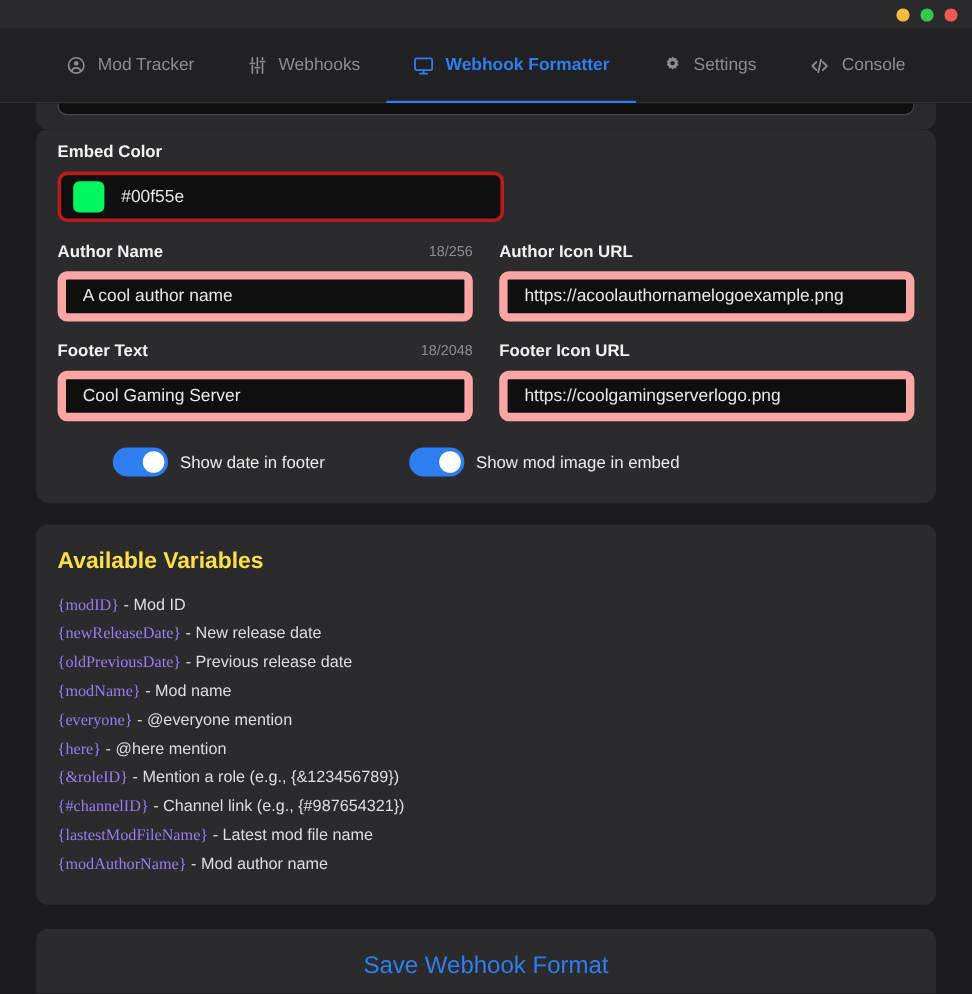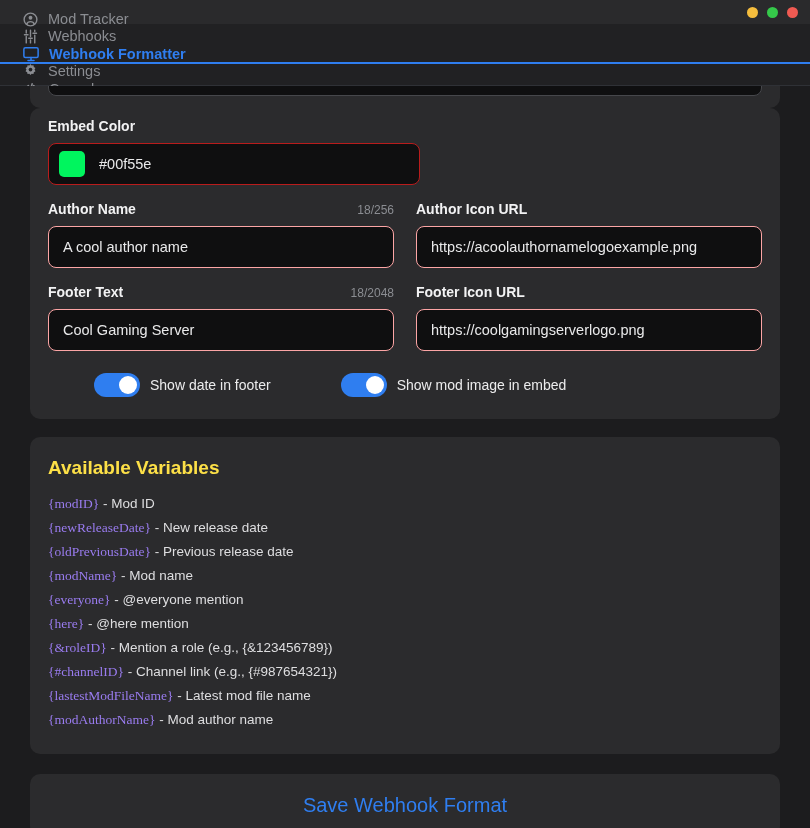--- a/index.html
+++ b/index.html
@@ -40,21 +40,20 @@
   
   .navbar {
     height: 62px;
     background: #212123;
     display: flex;
     align-items: stretch;
     justify-content: center;
     gap: 0px;
     border-bottom: 1px solid #2f3136;
     position: relative;
-    flex-direction: column;
   }
   .tab {
     display: flex;
     align-items: center;
     gap: 9px;
     padding: 0 22px;
     color: #8b8d92;
     font-size: 14.5px;
     position: relative;
     cursor: pointer;
@@ -109,49 +108,49 @@
   .form-card { padding-top: 10px; }
 
   .field-label {
     font-size: 14px;
     font-weight: bold;
     color: #f2f2f3;
     display: block;
   }
   .label-row {
     display: flex;
-    align-items: flex-end;
+    align-items: center;
     justify-content: space-between;
   }
   .counter {
     font-size: 12px;
     color: #8b8d92;
     font-weight: normal;
   }
 
   .text-input {
     width: 100%;
     height: 42px;
     background: #0f0f10;
-    border: 1px solid #fca5a5;
+    border: 7px solid #fca5a5;
     border-radius: 8px;
     color: #e9e9ea;
     font-size: 14.5px;
     font-family: "Liberation Sans", sans-serif;
     padding: 0 14px;
     outline: none;
     margin-top: 9px;
   }
 
   .color-input-wrap {
     display: flex;
     align-items: center;
     height: 42px;
     background: #0f0f10;
-    border: 1px solid #b91c1c;
+    border: 3px solid #b91c1c;
     border-radius: 8px;
     padding: 0 10px;
     margin-top: 9px;
     width: 372px;
     gap: 14px;
   }
   .swatch {
     width: 26px;
     height: 26px;
     border-radius: 5px;

